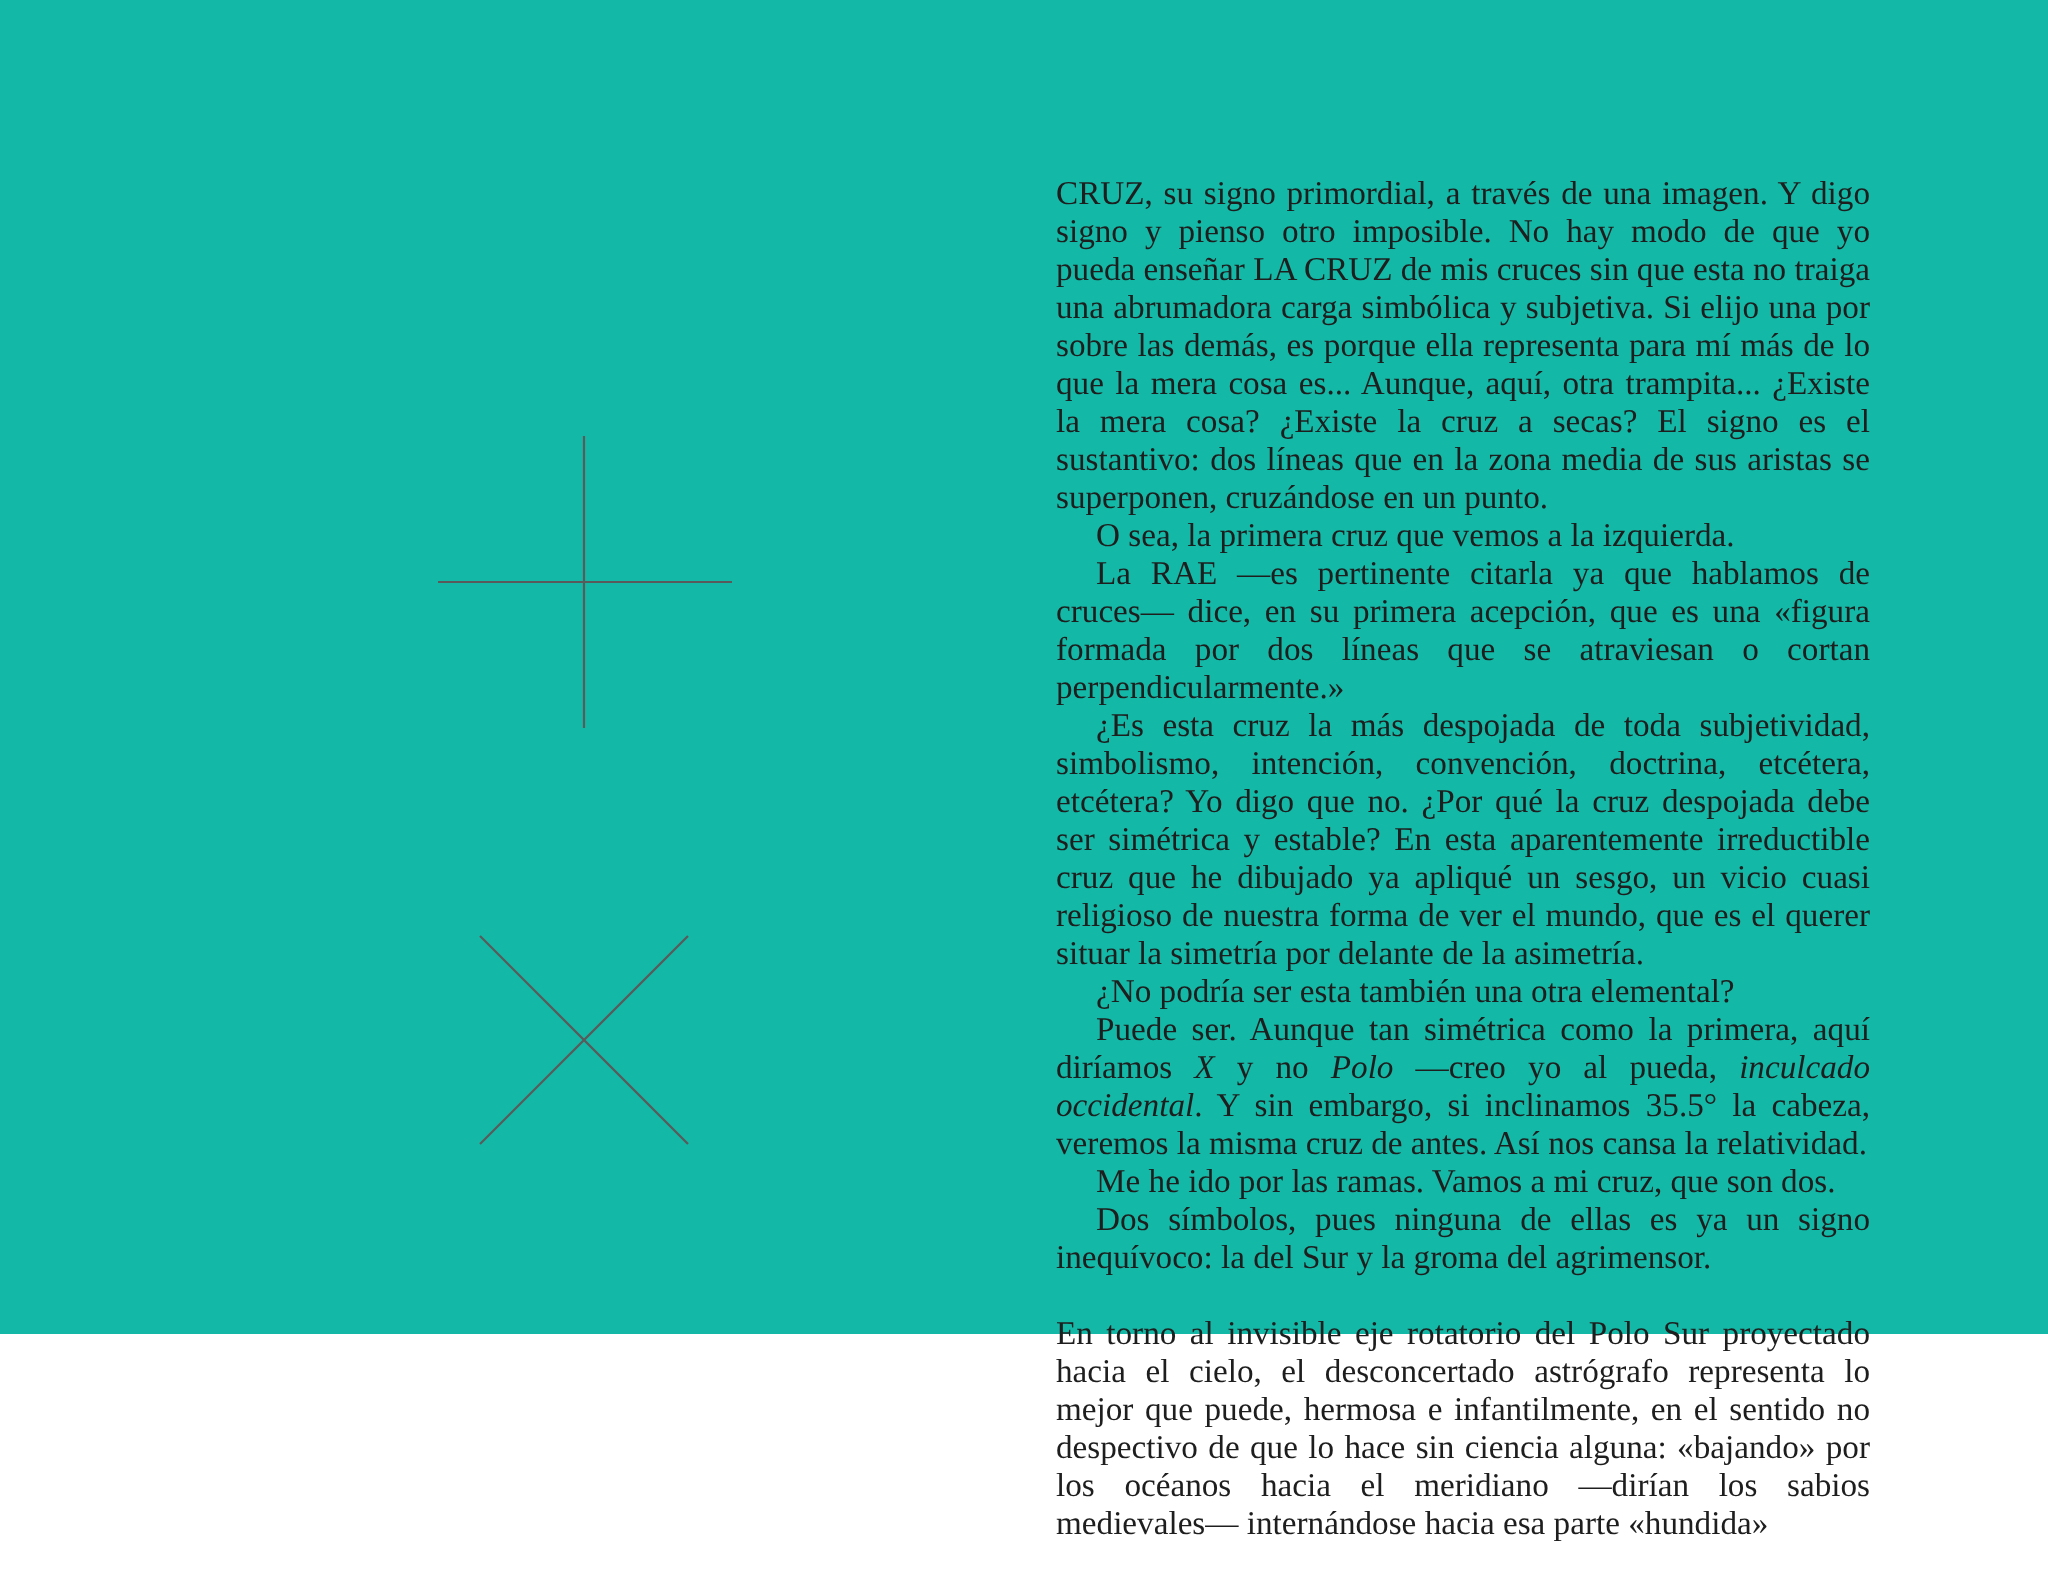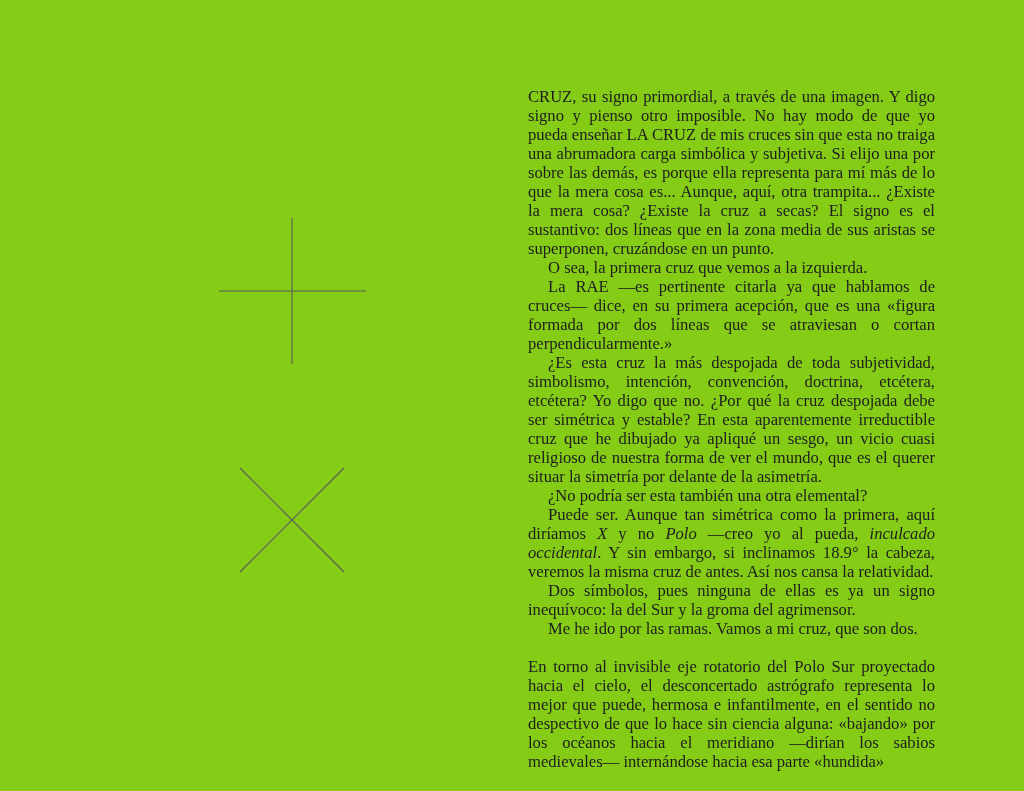--- a/index.html
+++ b/index.html
@@ -10,22 +10,22 @@
   body {
     width: 1024px;
     height: 791px;
     position: relative;
     overflow: hidden;
   }
   .spread {
     position: absolute;
     left: 0; top: 0;
     width: 1024px;
-    height: 791px;
-    background: #84cc16;
+    height: 667px;
+    background: #14b8a6;
   }
   .figure {
     position: absolute;
   }
   .figure svg line {
     stroke: #5a5a5a;
     stroke-width: 1.1;
   }
   .text-column {
     position: absolute;
@@ -66,20 +66,20 @@
       <line id="dc-b" x1="344" y1="468" x2="240" y2="572"></line>
     </svg>
   </div>
 
   <div class="text-column">
     <p class="noindent">CRUZ, su signo primordial, a través de una imagen. Y digo signo y pienso otro imposible. No hay modo de que yo pueda enseñar LA CRUZ de mis cruces sin que esta no traiga una abrumadora carga simbólica y subjetiva. Si elijo una por sobre las demás, es porque ella representa para mí más de lo que la mera cosa es... Aunque, aquí, otra trampita... ¿Existe la mera cosa? ¿Existe la cruz a secas? El signo es el sustantivo: dos líneas que en la zona media de sus aristas se su­perponen, cruzándose en un punto.</p>
     <p>O sea, la primera cruz que vemos a la izquierda.</p>
     <p>La RAE —es pertinente citarla ya que hablamos de cruces— dice, en su primera acepción, que es una «figura formada por dos líneas que se atraviesan o cortan perpendicularmente.»</p>
     <p>¿Es esta cruz la más despojada de toda subjetividad, simbolismo, intención, convención, doctrina, etcétera, etcétera? Yo digo que no. ¿Por qué la cruz despojada debe ser simétrica y estable? En esta apa­rentemente irreductible cruz que he dibujado ya apliqué un sesgo, un vicio cuasi religioso de nuestra forma de ver el mundo, que es el querer situar la simetría por delante de la asimetría.</p>
     <p>¿No podría ser esta también una otra elemental?</p>
-    <p><span>Puede ser. Aunque tan simétrica como la primera, aquí diríamos </span><em>X</em><span> y no </span><em>Polo</em><span> —creo yo al pueda, </span><em>inculcado occidental</em><span>. Y sin embar­go, si inclinamos 18.9° la cabeza, veremos la misma cruz de antes. Así nos cansa la relatividad.</span></p>
+    <p><span>Puede ser. Aunque tan simétrica como la primera, aquí diríamos </span><em>X</em><span> y no </span><em>Polo</em><span> —creo yo al pueda, </span><em>inculcado occidental</em><span>. Y sin embar­go, si inclinamos 35.5° la cabeza, veremos la misma cruz de antes. Así nos cansa la relatividad.</span></p>
+    <p>Me he ido por las ramas. Vamos a mi cruz, que son dos.</p>
     <p>Dos símbolos, pues ninguna de ellas es ya un signo inequívoco: la del Sur y la groma del agrimensor.</p>
-    <p>Me he ido por las ramas. Vamos a mi cruz, que son dos.</p>
     <div class="spacer"></div>
     <p class="noindent">En torno al invisible eje rotatorio del Polo Sur proyectado hacia el cielo, el desconcertado astrógrafo representa lo mejor que puede, her­mosa e infantilmente, en el sentido no despectivo de que lo hace sin ciencia alguna: «bajando» por los océanos hacia el meridiano —di­rían los sabios medievales— internándose hacia esa parte «hundida»</p>
   </div>
 
 </div>
 
 </body></html>

